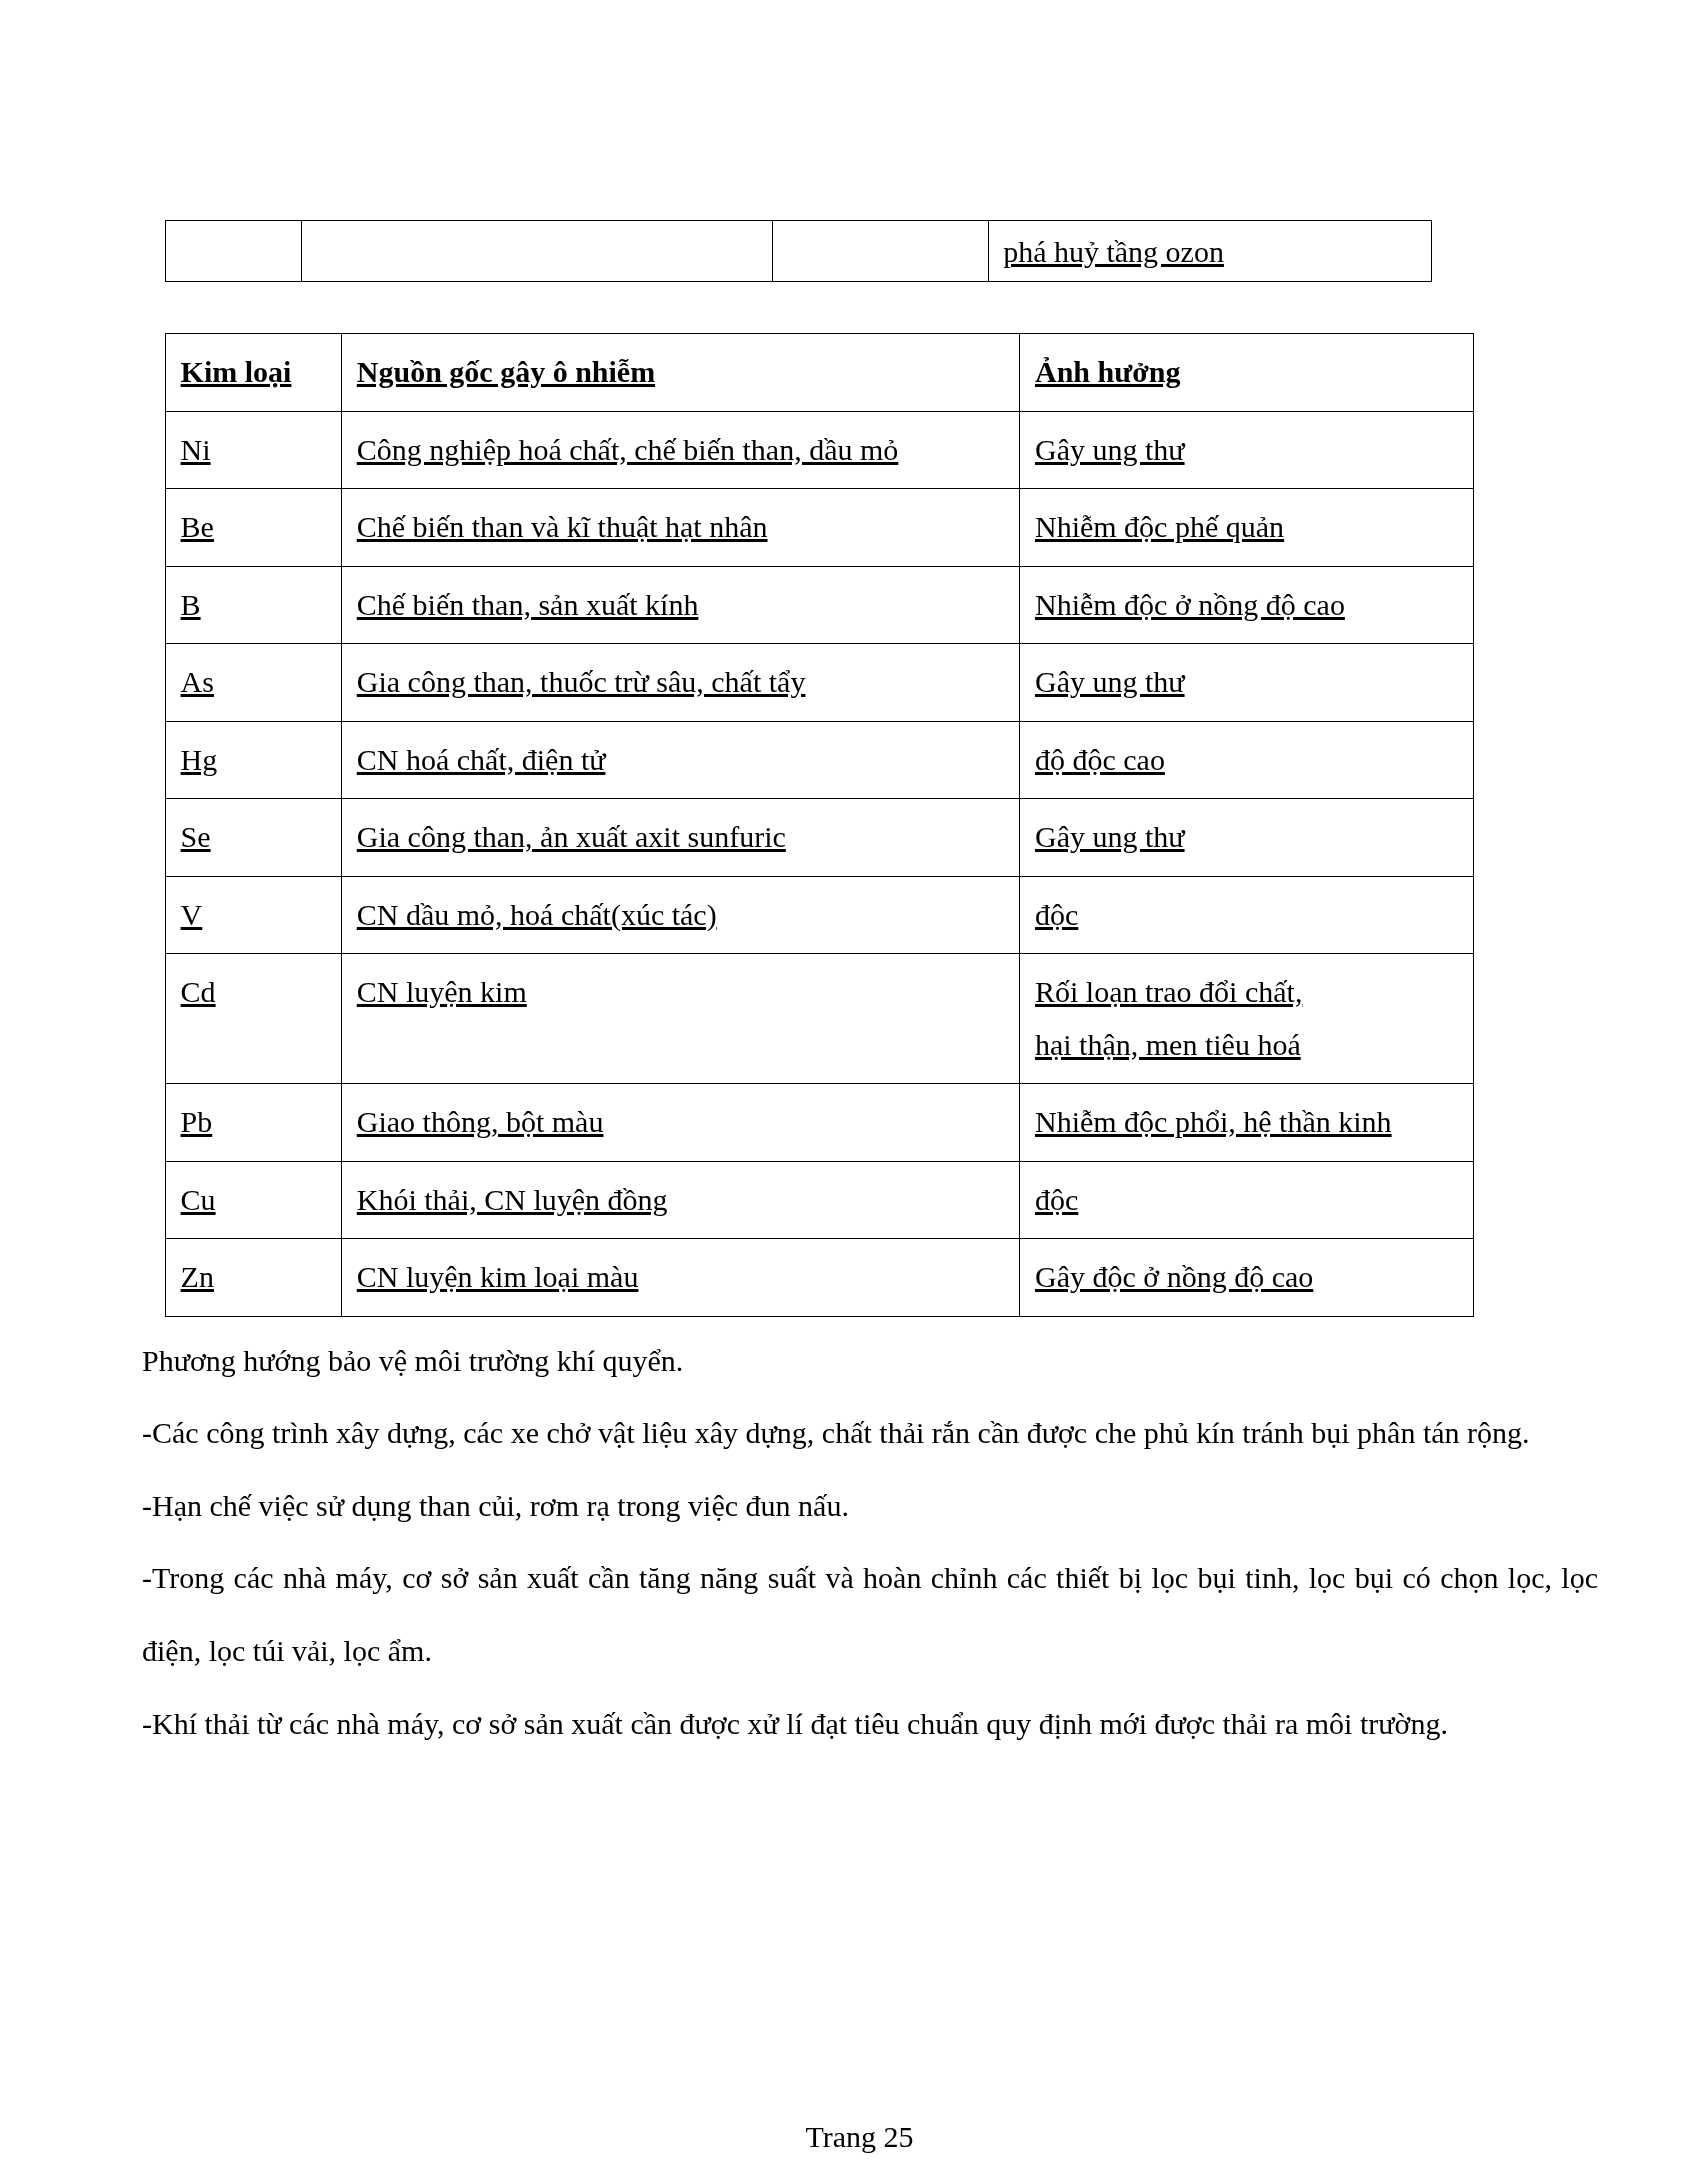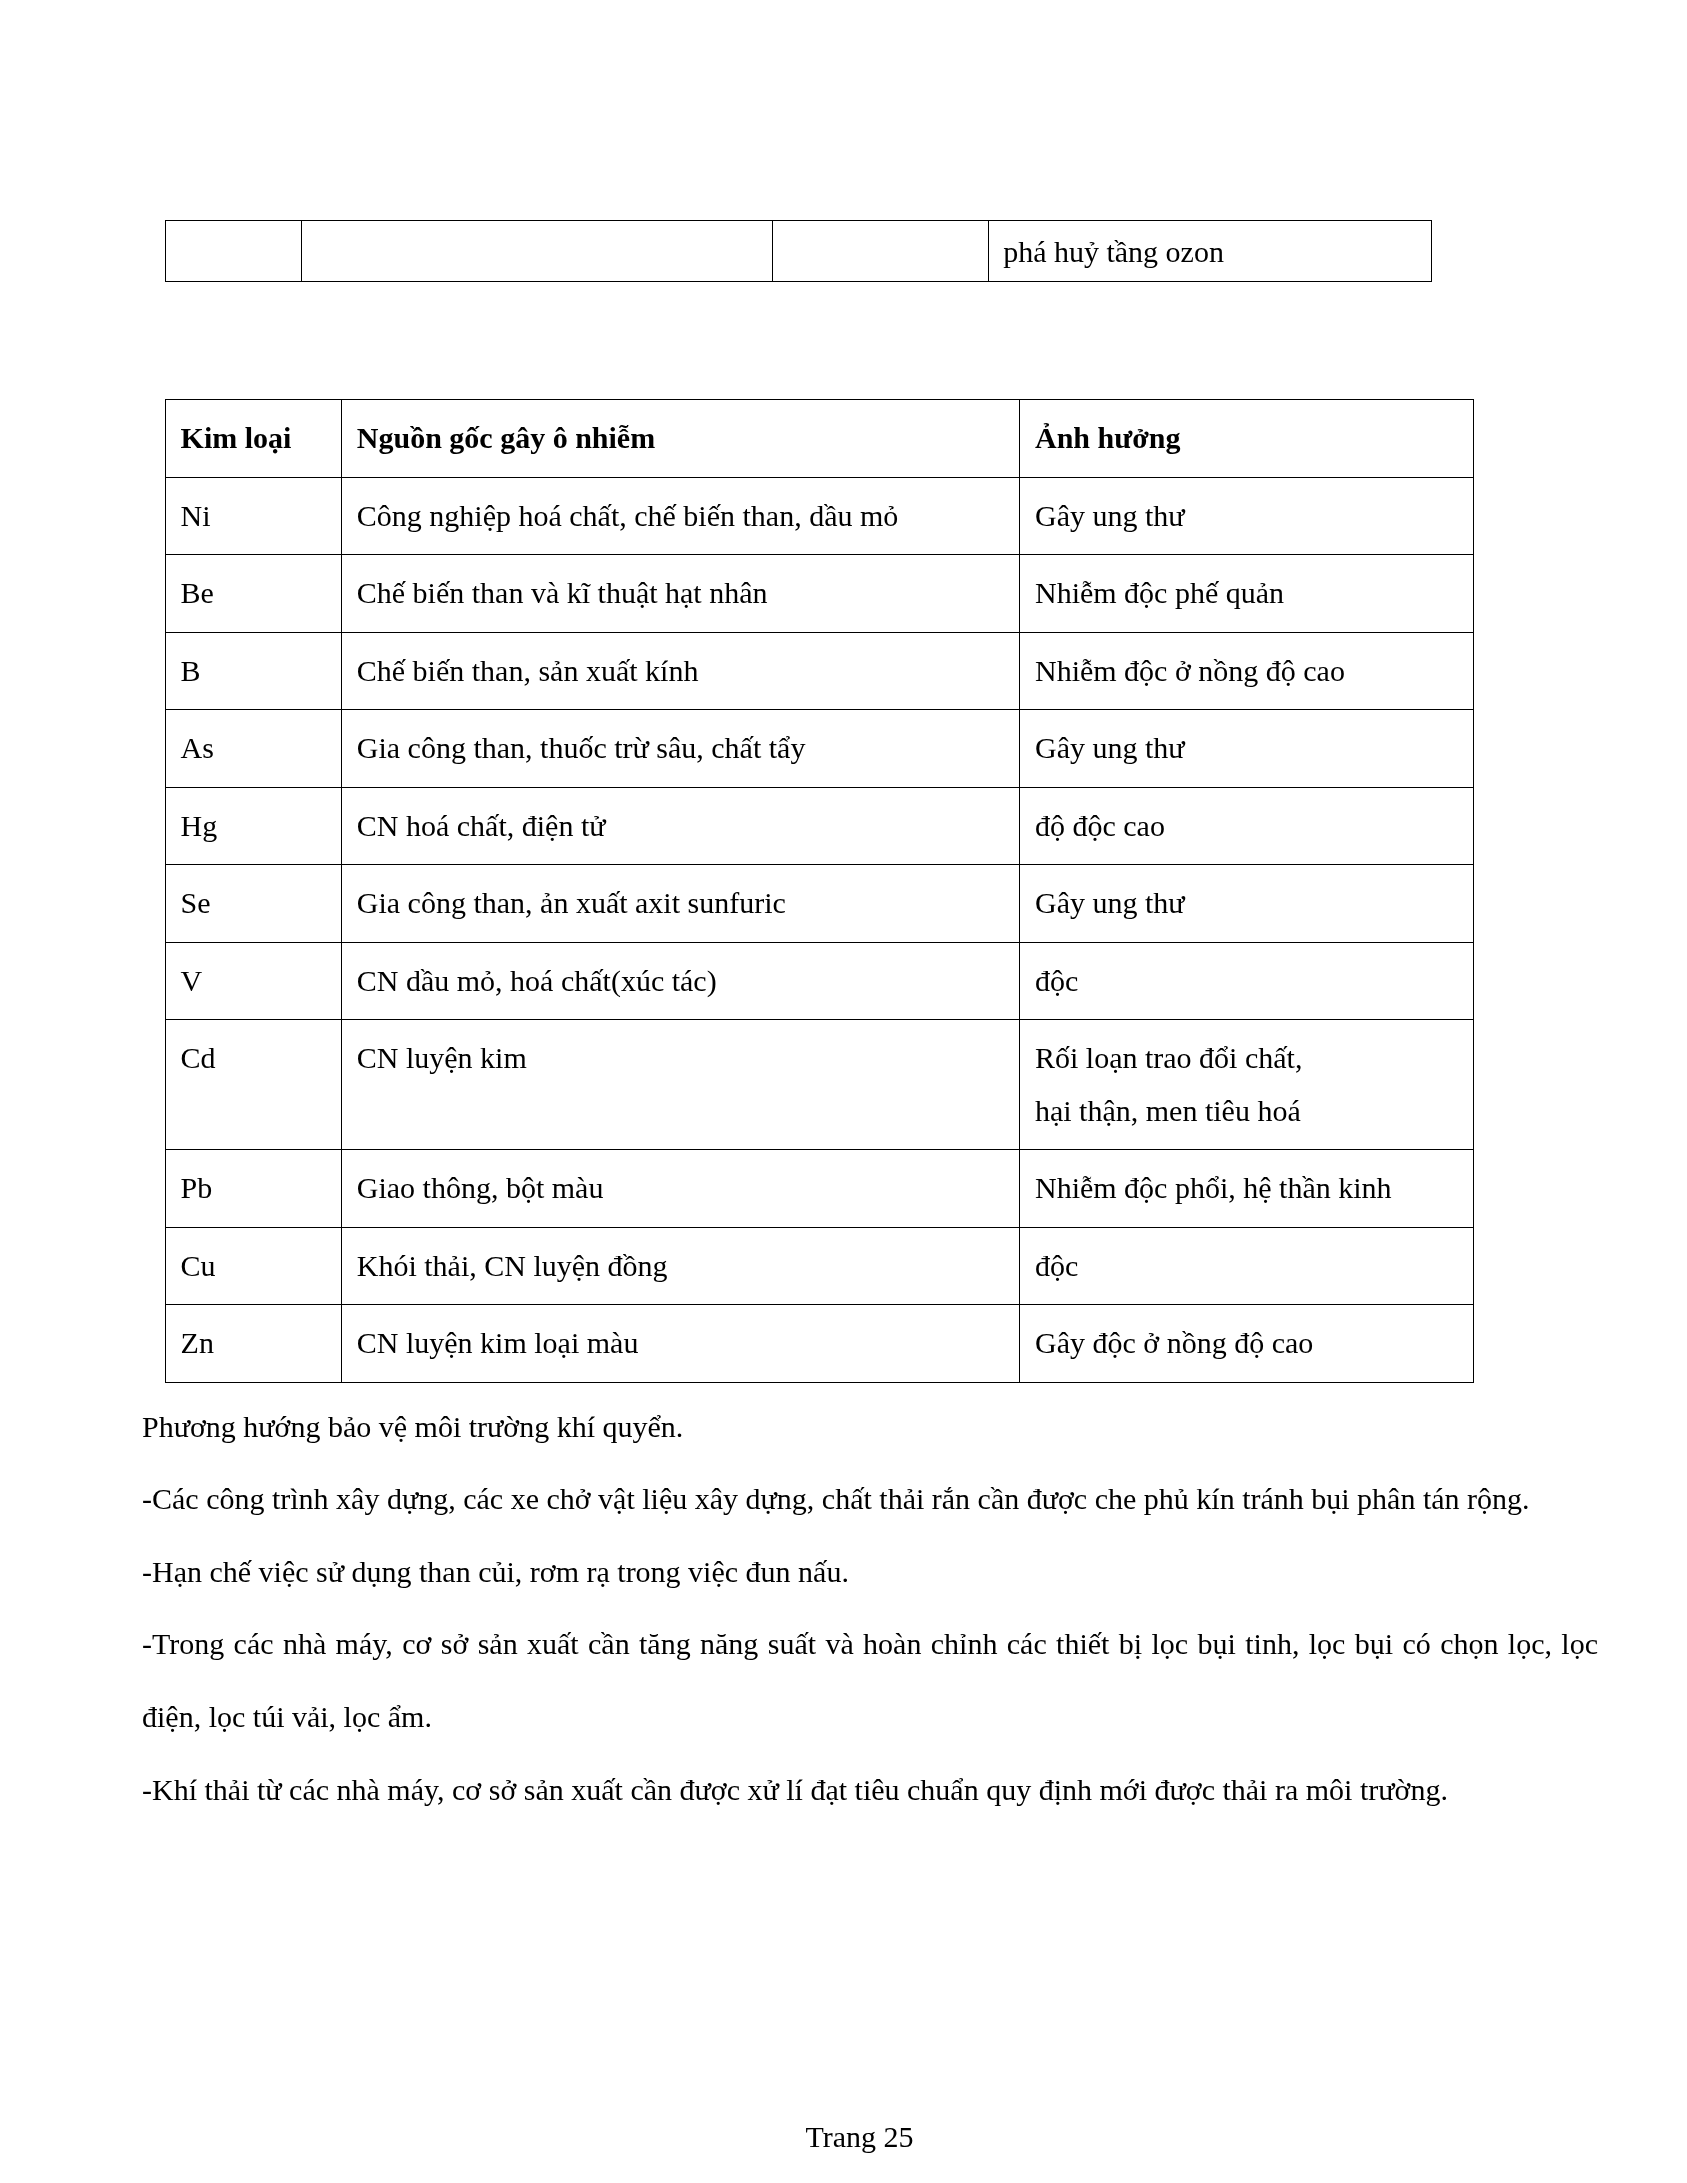--- a/index.html
+++ b/index.html
@@ -28,28 +28,29 @@
   td, th {
     border: 1.3px solid #000;
     padding: 12px 14.6px;
     vertical-align: top;
     text-align: left;
     font-size: 30px;
     line-height: 1.75;
     font-weight: normal;
     white-space: pre-line;
     overflow: hidden;
+    text-decoration: underline;
   }
   table.ozon { width: 1145px; }
   table.ozon td { padding: 10.6px 14.6px; line-height: 1.3; }
   table.ozon .o0 { width: 106px; }
   table.ozon .o1 { width: 441px; }
   table.ozon .o2 { width: 185px; }
   table.ozon .o3 { width: 413px; }
-  table.metal { width: 1217px; margin-top: 117px; border-radius: 32px; }
+  table.metal { width: 1217px; margin-top: 51px; border-radius: 32px; }
   table.metal thead th { font-weight: bold; }
   table.metal .c0 { width: 146px; }
   table.metal .c1 { width: 648px; }
   table.metal .c2 { width: 423px; }
   .bodytext { margin-top: 8px; }
   .bodytext p {
     margin: 0;
     line-height: 2.42;
     text-align: justify;
   }

